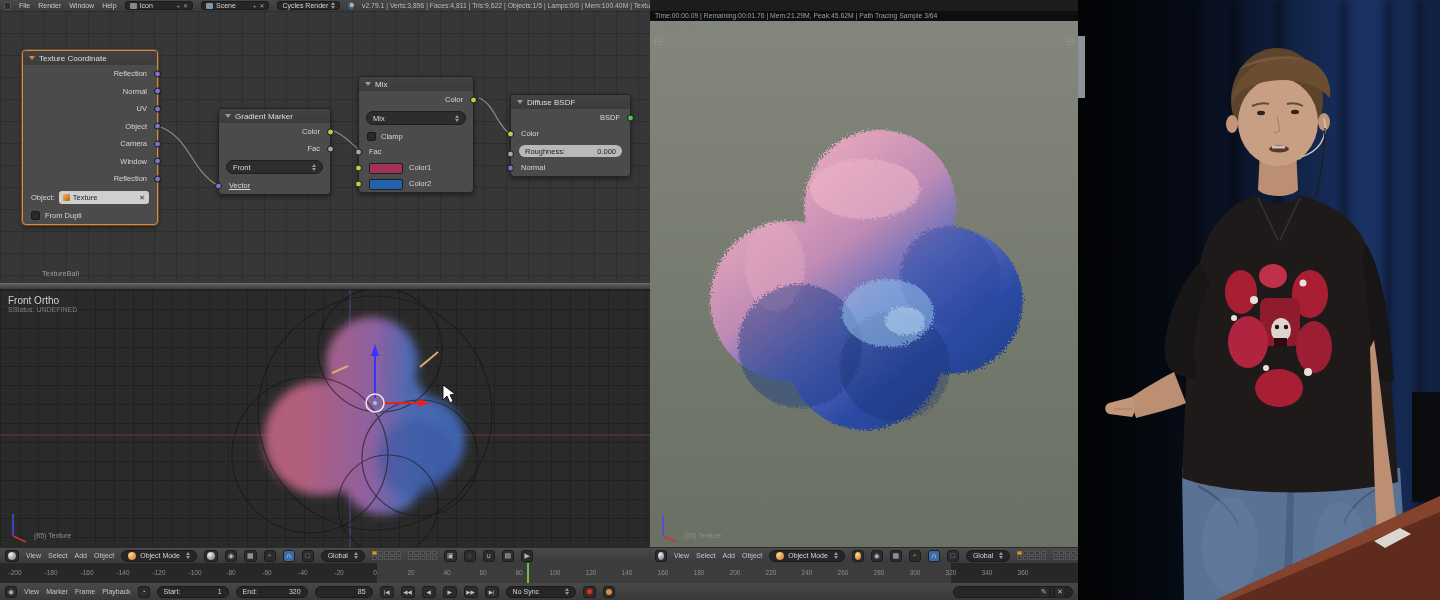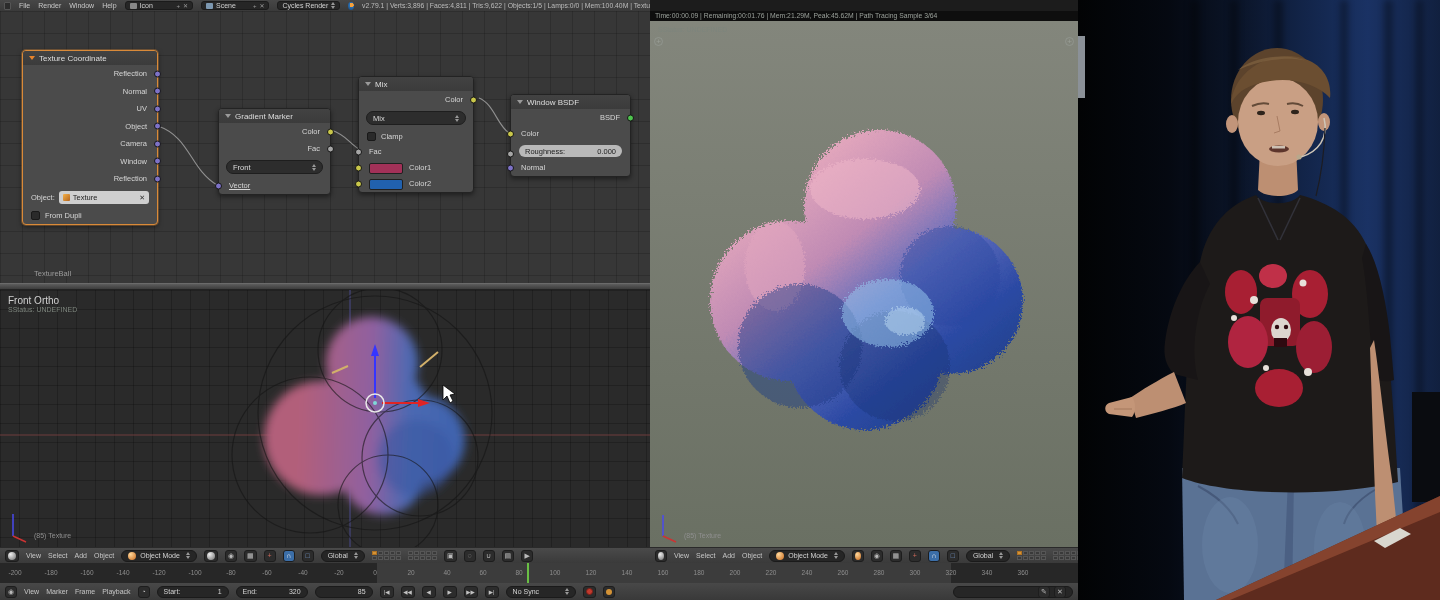--- a/index.html
+++ b/index.html
@@ -23,21 +23,21 @@
   .updown{display:flex;flex-direction:column;gap:1px;margin-left:2px;}
   .updown b{width:0;height:0;border-left:2.5px solid transparent;border-right:2.5px solid transparent;}
   .updown .u{border-bottom:3px solid #999;}
   .updown .d{border-top:3px solid #999;}
 
   
   .nodeed{position:absolute;left:0;top:11px;width:650px;height:272px;background-color:#373737;
     background-image:linear-gradient(rgba(0,0,0,.16) 1px,transparent 1px),linear-gradient(90deg,rgba(0,0,0,.16) 1px,transparent 1px);
     background-size:22px 22px;overflow:hidden;}
   .wires{position:absolute;left:0;top:0;pointer-events:none;}
-  .pathlabel{position:absolute;left:34px;bottom:5px;font-size:7.5px;color:#9c9c9c;}
+  .pathlabel{position:absolute;left:42px;bottom:5px;font-size:7.5px;color:#9c9c9c;}
 
   .node{position:absolute;background:#4b4b4b;border:1px solid #232323;border-radius:4px;
     box-shadow:0 2px 5px rgba(0,0,0,.45);font-size:7.5px;color:#d6d6d6;}
   .node.sel{border:1px solid #d98a39;box-shadow:0 0 0 1px rgba(217,138,57,.35),0 2px 5px rgba(0,0,0,.5);}
   .nhdr{height:14px;background:linear-gradient(#424242,#3b3b3b);border-radius:3px 3px 0 0;display:flex;align-items:center;gap:4px;padding:0 6px;font-size:8px;color:#dedede;}
   .tri{width:0;height:0;border-left:3.5px solid transparent;border-right:3.5px solid transparent;border-top:4.5px solid #9a9a9a;}
   .tri.orange{border-top-color:#e8842c;}
   .row{position:relative;}
   .r-out{height:17.5px;line-height:17.5px;text-align:right;padding-right:10px;}
   .r-out.s17{height:17px;line-height:17px;}
@@ -222,21 +222,21 @@
         <div class="row r-in flexin">
           <span class="sock l colr"></span>
           <span class="swatch" style="background-color: rgb(33, 97, 174);"></span>
           <span>Color2</span>
         </div>
       </div>
 
       <div class="node" style="left:510px;top:83px;width:121px;">
         <div class="nhdr">
           <span class="tri"></span>
-          <span>Window BSDF</span>
+          <span>Diffuse BSDF</span>
         </div>
         <div class="row r-out s17"><span>BSDF</span><span class="sock r shd"></span></div>
         <div class="row r-in"><span class="sock l colr"></span><span>Color</span></div>
         <div class="row" style="position:relative;">
           <span class="sock l val" style="top:9px"></span>
           <div class="slider">
             <span>Roughness:</span>
             <span>0.000</span>
           </div>
         </div>

